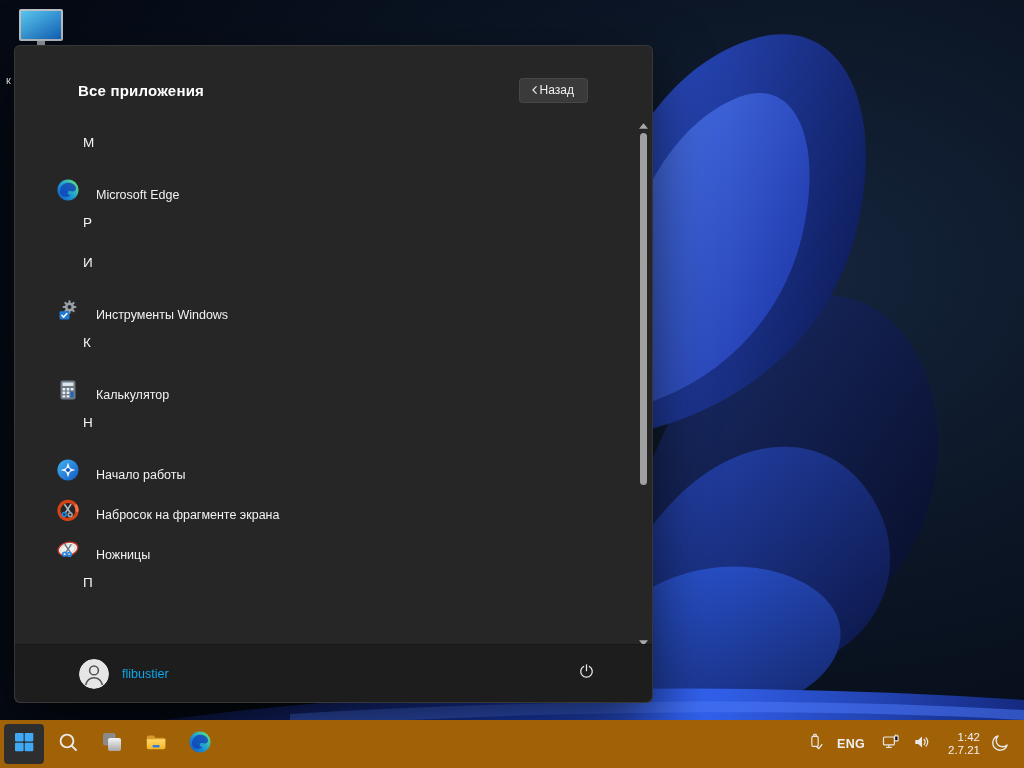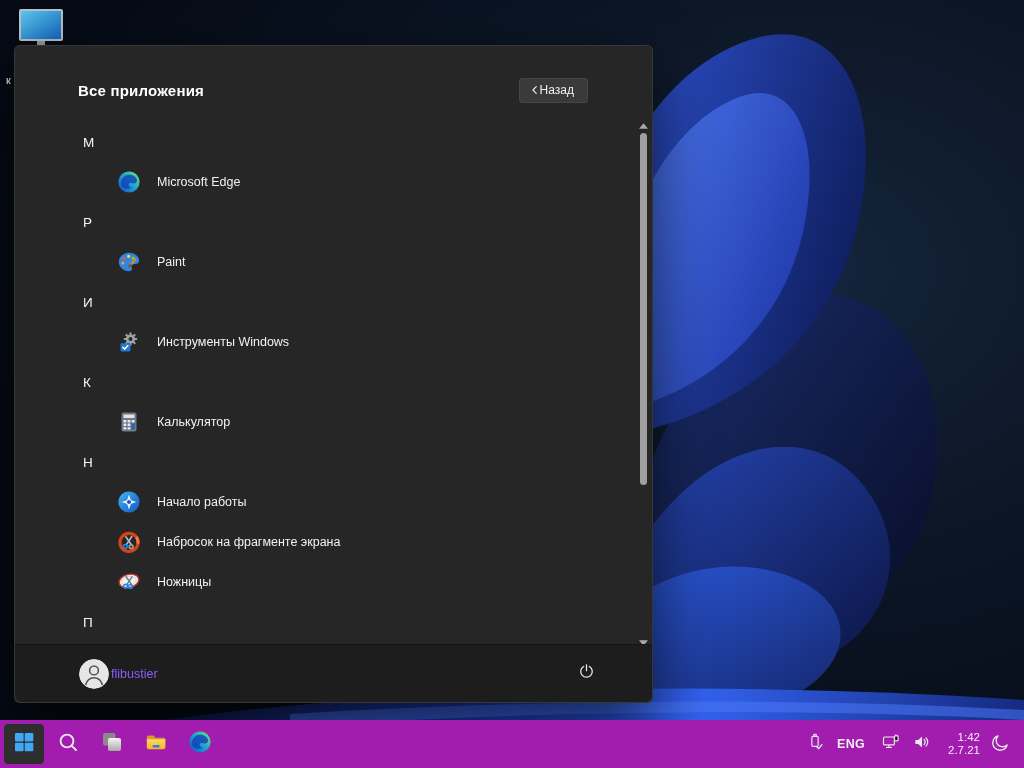--- a/index.html
+++ b/index.html
@@ -25,47 +25,47 @@
   .menu-title { font-size:15px; font-weight:700; color:#ffffff; letter-spacing:.2px; }
   .back-button { display:flex; align-items:center; background:#3a3a3a;
     border:1px solid rgba(255,255,255,0.07); border-radius:4px; padding:4px 13px 5px 10px;
     font-size:12px; color:#f0f0f0; cursor:default; }
   .back-button .chev { width:10px; height:10px; display:inline-flex; }
   .back-button .chev svg { width:10px; height:10px; }
 
   .app-list { position:absolute; top:76px; left:0; right:24px; }
   .letter-row { height:40px; display:flex; align-items:center; padding-left:68px;
     font-size:13.5px; color:#f5f5f5; }
-  .app-row { height:40px; display:flex; align-items:center; padding-left:102px; gap:16px; }
+  .app-row { height:40px; display:flex; align-items:flex-end; padding-left:41px; gap:16px; }
   .app-icon { width:24px; height:24px; flex:0 0 24px; }
   .app-icon svg { width:24px; height:24px; display:block; }
   .app-label { font-size:12.5px; color:#f2f2f2; }
 
   
   .scrollbar { position:absolute; top:75px; right:3px; width:12px; height:525px;
     display:flex; flex-direction:column; align-items:center; }
   .scroll-arrow { width:10px; height:8px; display:flex; align-items:center; justify-content:center; padding-top:2px; }
   .scroll-arrow svg { width:9px; height:6px; }
   .scroll-thumb { width:7px; height:352px; margin-top:4px; border-radius:4px; background:#a0a0a0; }
   .scroll-arrow.down { margin-top:auto; }
 
   
   .user-bar { position:absolute; left:0; right:0; bottom:0; height:58px; background:#1d1d1d;
     border-top:1px solid #161616; border-radius:0 0 8px 8px;
     display:flex; align-items:center; padding-left:64px; }
   .avatar { width:30px; height:30px; border-radius:50%; overflow:hidden; flex:0 0 30px; }
   .avatar svg { width:30px; height:30px; display:block; }
-  .user-name { margin-left:2px; font-size:12.5px; color:#8b5cf6; }
+  .user-name { margin-left:13px; font-size:12.5px; color:#0ea5e9; }
   .power-button { position:absolute; right:48px; top:50%; transform:translateY(-50%);
     width:36px; height:34px; display:flex; align-items:center; justify-content:center; border-radius:4px; }
   .power-button svg { width:19px; height:19px; }
 
   
   .taskbar { position:absolute; left:0; right:0; bottom:0; height:48px; z-index:3;
-    background:#a21caf; display:flex; align-items:center; justify-content:space-between; padding:0 0 0 4px; }
+    background:#a16207; display:flex; align-items:center; justify-content:space-between; padding:0 0 0 4px; }
   .tb-left { display:flex; align-items:center; }
   .tb-btn { width:40px; height:40px; margin-right:4px; border-radius:4px;
     display:flex; align-items:center; justify-content:center; }
   .tb-btn svg { width:24px; height:24px; }
   .tb-btn.active { background:#2e2e2e; }
   .tray { display:flex; align-items:center; padding-right:13px; }
   .tray-icon { width:22px; height:22px; display:flex; align-items:center; justify-content:center; }
   .tray-icon svg { width:20px; height:20px; }
   .tray-lang { font-size:12.5px; font-weight:700; color:#f0f0f0; margin:0 15px 0 10px; letter-spacing:.3px; }
   .tray-net { margin-right:9px; }
@@ -163,36 +163,20 @@
                 <stop offset="1" stop-color="#5fe07f"></stop>
               </linearGradient>
             </defs>
             <circle cx="12" cy="12" r="10.6" fill="url(#egA)"></circle>
             <path d="M4.2 15.5 C2.8 9.5 7.5 4.3 13 4.8 C17.5 5.2 20.5 8.4 20 11 C19.6 13.2 17.2 13.9 15.4 13.3 C13.5 12.7 12.3 13.1 11.8 14.3 C11.2 15.7 12.4 17.2 14.5 17.6 C12 19.9 6 19.5 4.2 15.5 Z" fill="#1243b8" opacity="0.82"></path>
           </svg>
         </span>
         <span class="app-label">Microsoft Edge</span>
       </div>
       <div class="letter-row">P</div>
-      <div class="app-row">
-        <span class="app-icon">
-          <svg viewBox="0 0 24 24">
-            <path d="M12 2.8 C6.2 2.8 1.8 7 1.8 11.8 c0 5 4.4 9.4 10.2 9.4 1.9 0 3.1-1.1 3.1-2.4 0-1.1-.7-1.6-.7-2.7 0-1.3 1.1-2.1 2.7-2.1 h1.7 c1.9 0 3.4-1.3 3.4-3.2 C22.2 6.4 17.6 2.8 12 2.8 Z" fill="#2e86e0"></path>
-            <circle cx="7" cy="8.6" r="1.6" fill="#ef5350"></circle>
-            <circle cx="11.6" cy="6.3" r="1.6" fill="#ffd54f"></circle>
-            <circle cx="16.2" cy="8.2" r="1.6" fill="#8bc34a"></circle>
-            <circle cx="5.9" cy="13" r="1.6" fill="#ff9240"></circle>
-            <g transform="rotate(38 15 13)">
-              <rect x="14" y="6.8" width="2.6" height="8.4" rx="1.1" fill="#c98a3d"></rect>
-              <rect x="14" y="14.4" width="2.6" height="4" rx="1.1" fill="#8d5524"></rect>
-            </g>
-          </svg>
-        </span>
-        <span class="app-label">Paint</span>
-      </div>
       <div class="letter-row">И</div>
       <div class="app-row">
         <span class="app-icon">
           <svg viewBox="0 0 24 24">
             <g fill="#9aa2aa">
               <circle cx="13.5" cy="9" r="4.6"></circle>
               <rect x="12.5" y="2.2" width="2" height="3.4" rx=".7"></rect>
               <rect x="12.5" y="2.2" width="2" height="3.4" rx=".7" transform="rotate(45 13.5 9)"></rect>
               <rect x="12.5" y="2.2" width="2" height="3.4" rx=".7" transform="rotate(90 13.5 9)"></rect>
               <rect x="12.5" y="2.2" width="2" height="3.4" rx=".7" transform="rotate(135 13.5 9)"></rect>

